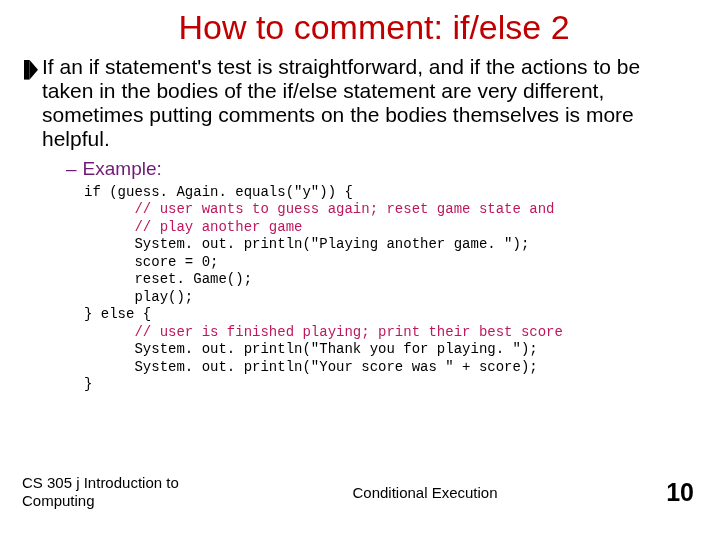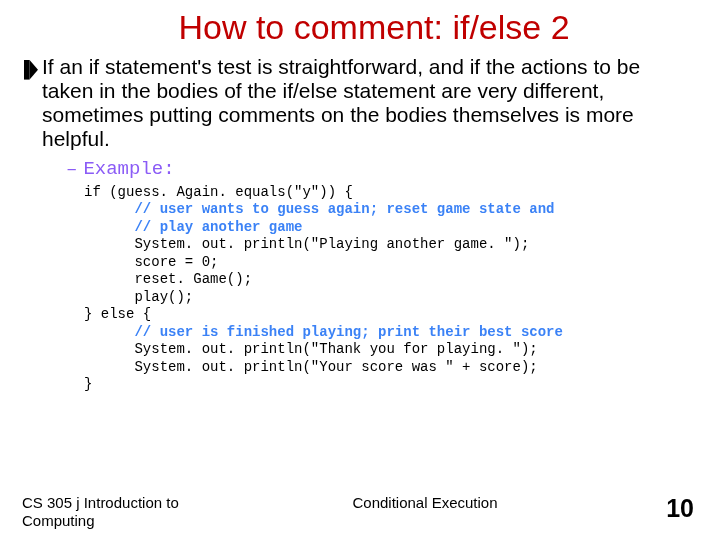--- a/index.html
+++ b/index.html
@@ -36,44 +36,43 @@
   }
   .para {
     font-size: 21px;
     color: #000;
     line-height: 1.15;
   }
   .sub-bullet {
     margin-left: 42px;
     margin-top: 6px;
     font-size: 19px;
-    color: #8b5cf6;
-    font-family: Liberation Mono, monospace;
+    color: #701a75;
   }
   .sub-bullet .dash {
     margin-right: 6px;
   }
   .code-block {
     margin-left: 60px;
     margin-top: 4px;
     font-family: "Courier New", monospace;
     font-size: 14px;
     line-height: 1.25;
     white-space: pre;
     color: #000;
   }
   .code-block .kw { font-weight: normal; }
-  .code-block .cm { color: #3b82f6; font-weight: bold; }
+  .code-block .cm { color: #be185d; font-weight: normal; }
   .footer {
     position: absolute;
-    bottom: 10px;
+    bottom: 30px;
     left: 0;
     width: 100%;
     display: flex;
-    align-items: flex-start;
+    align-items: center;
     font-size: 15px;
     color: #000;
   }
   .footer-left {
     width: 200px;
     padding-left: 22px;
     line-height: 1.2;
   }
   .footer-center {
     flex: 1;

